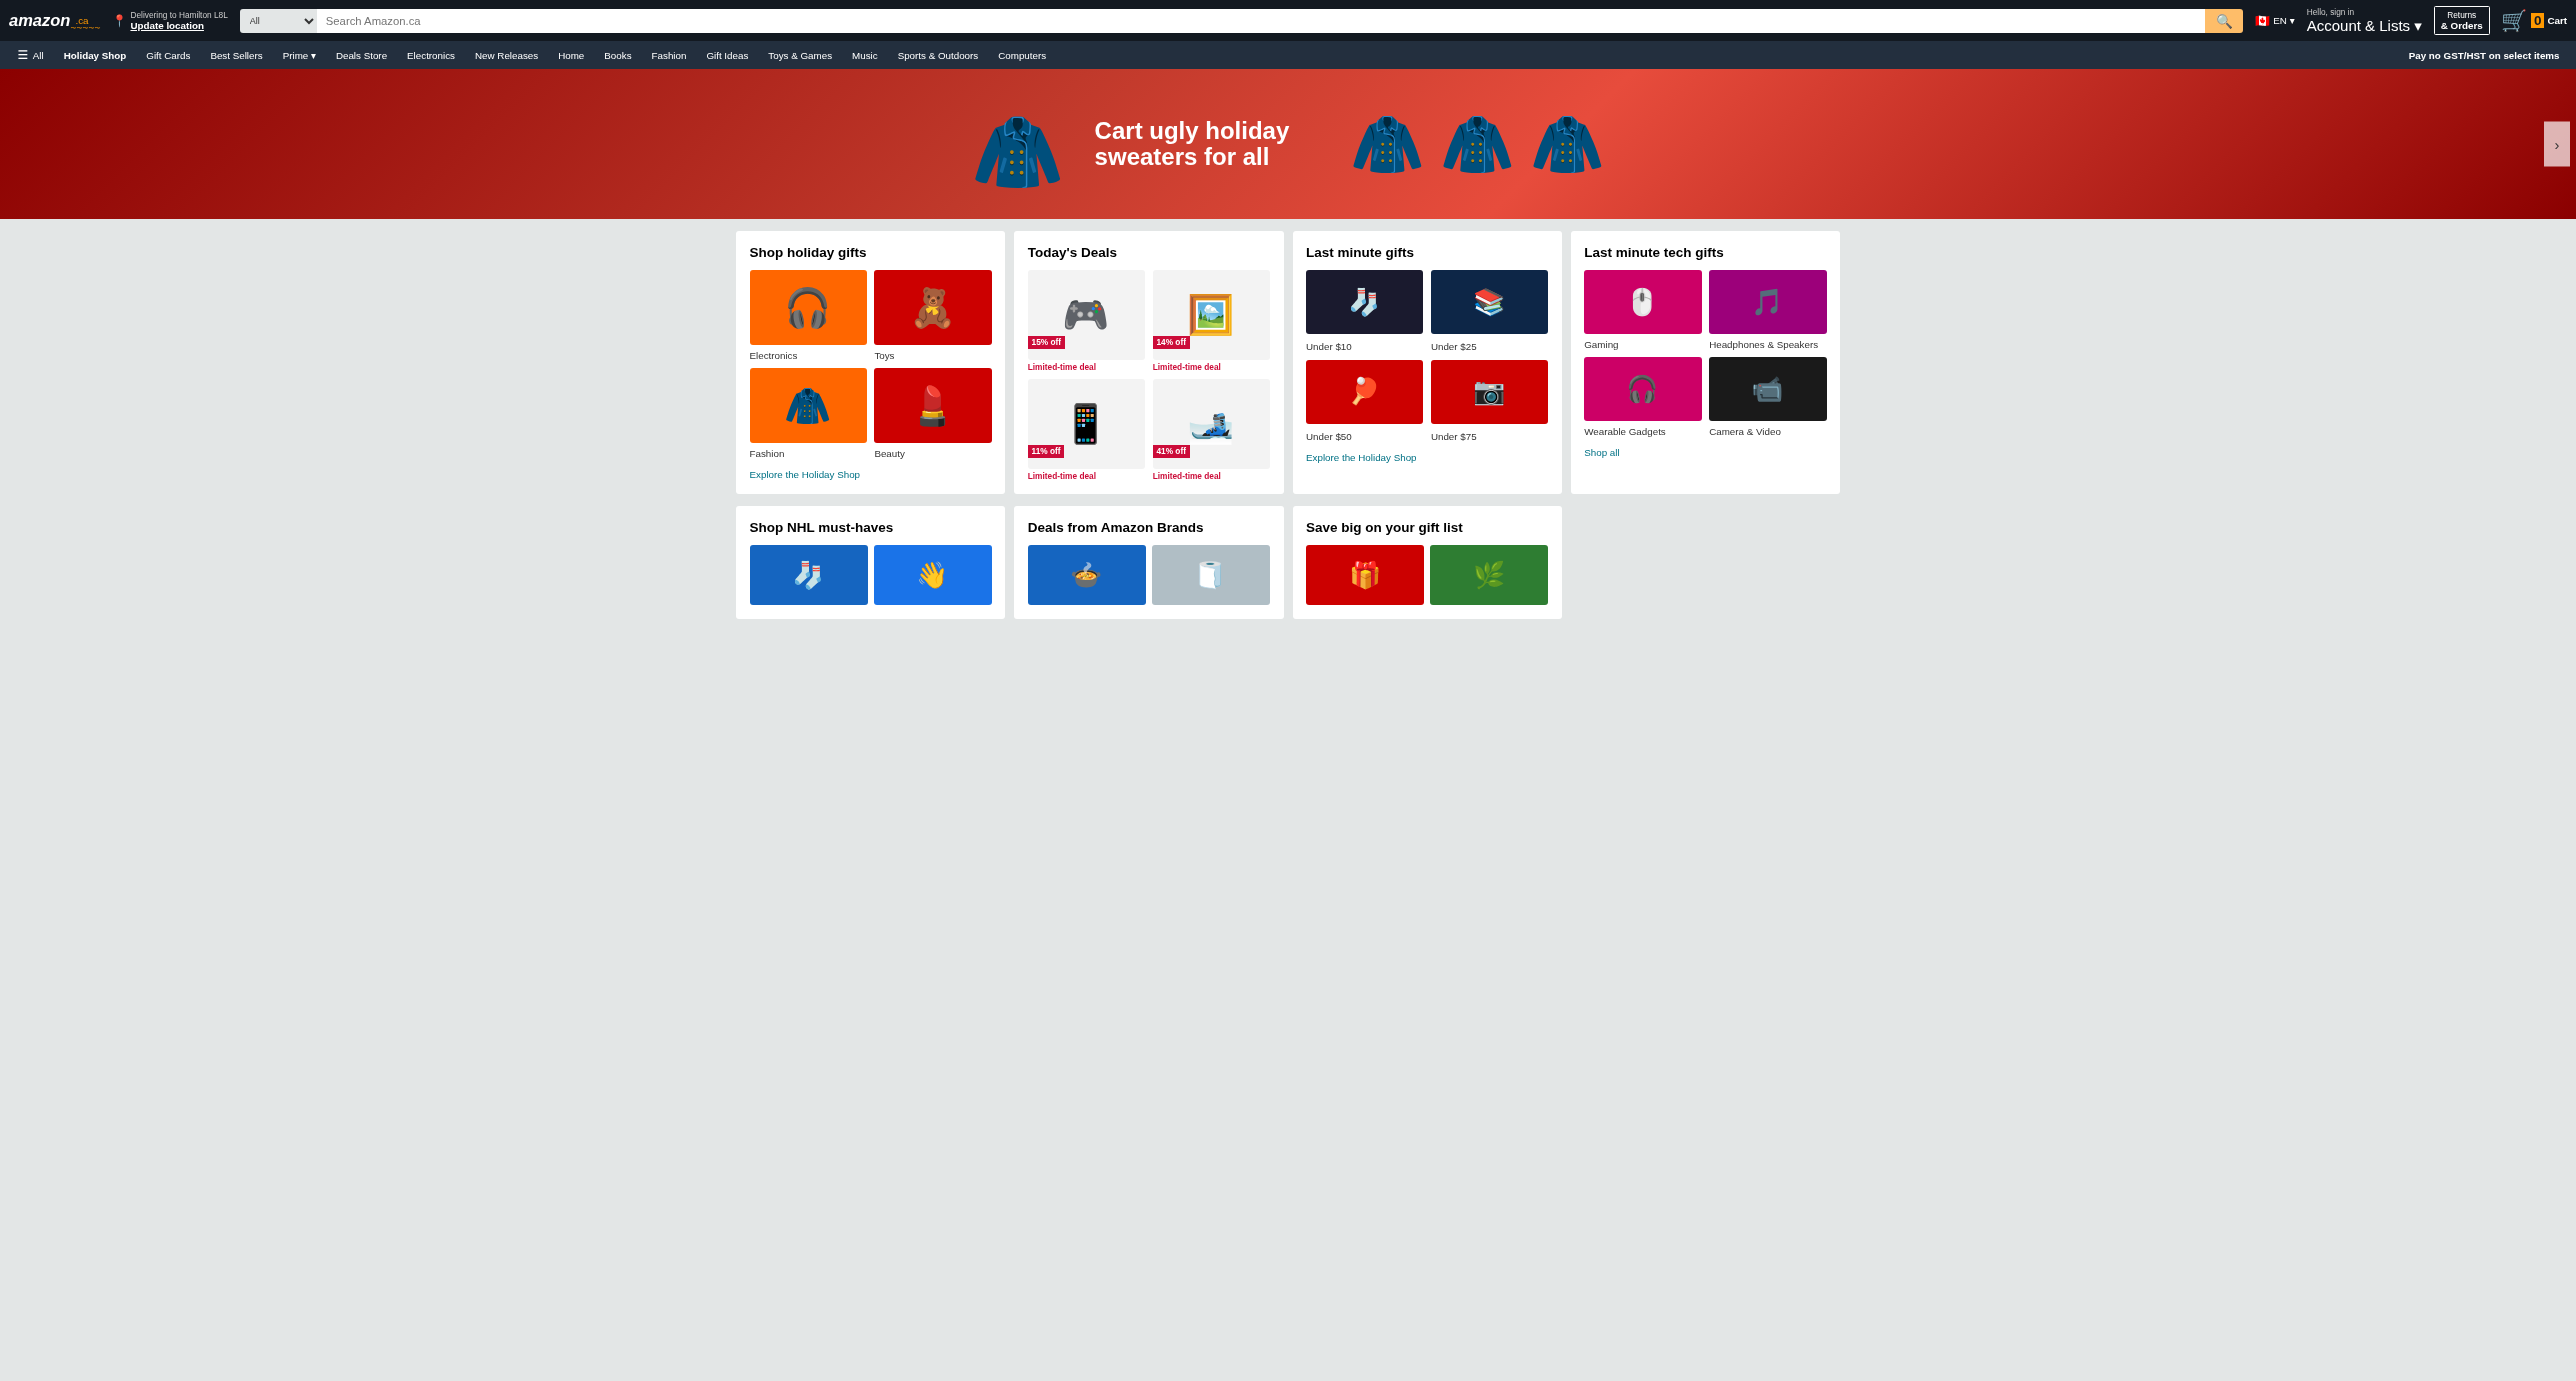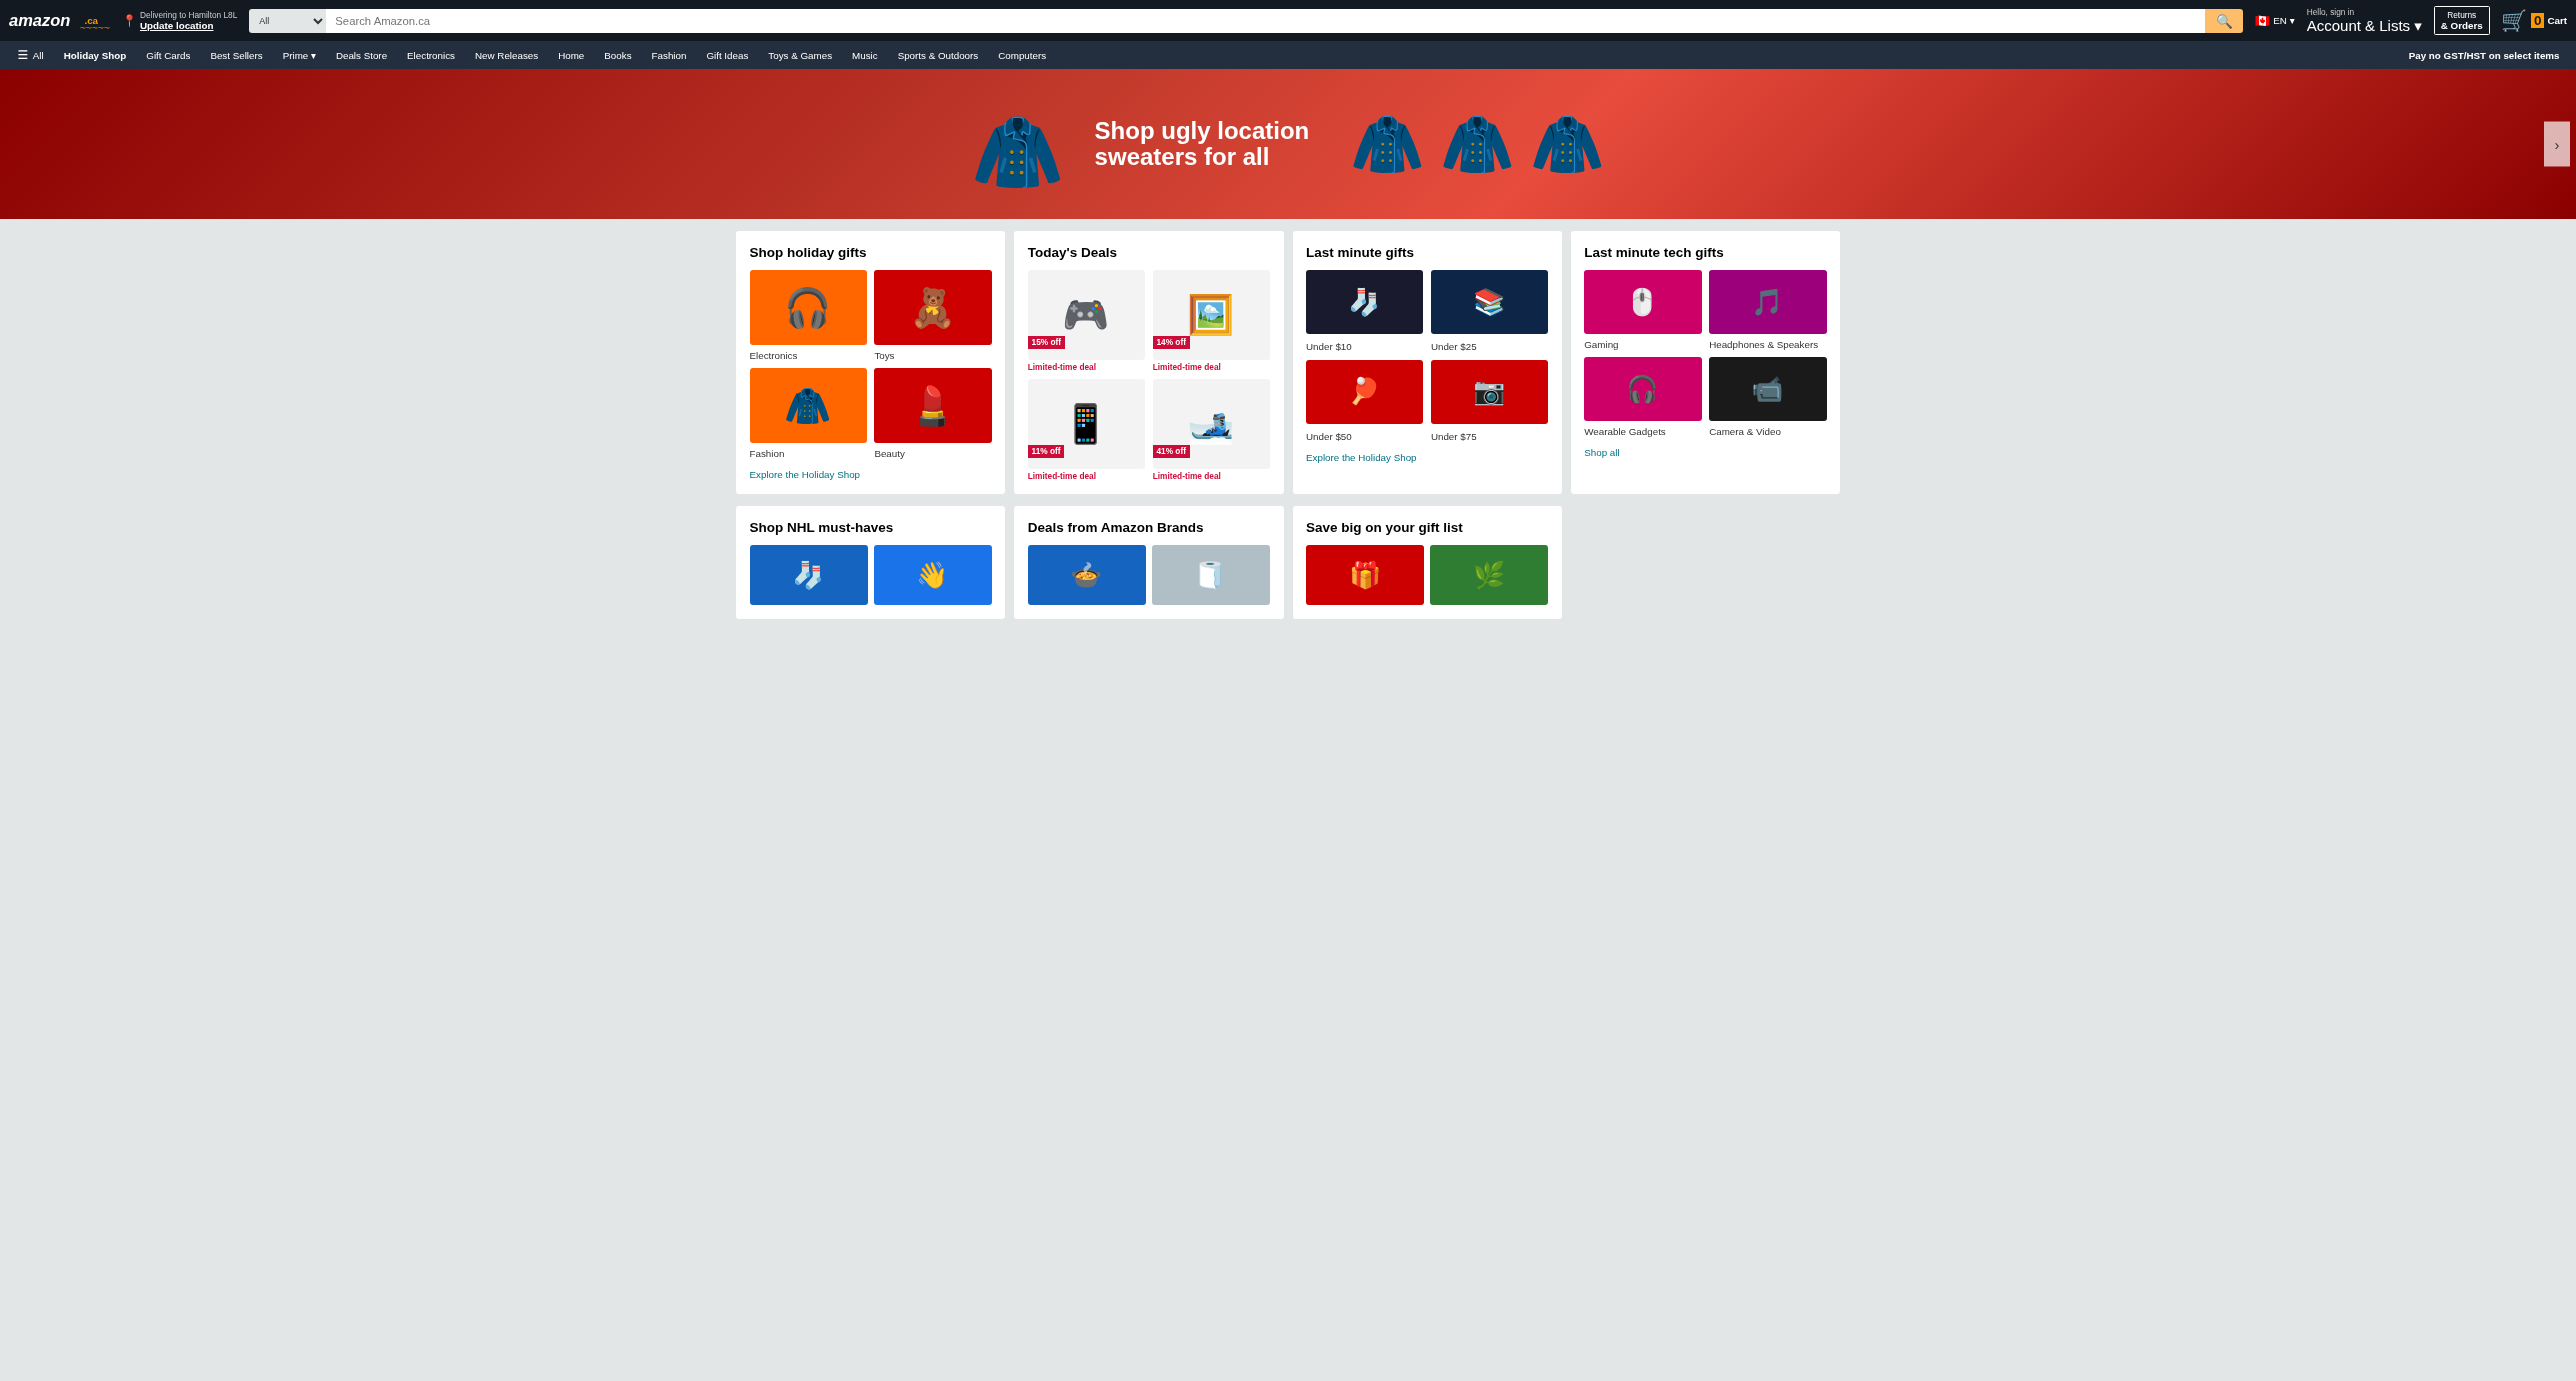--- a/index.html
+++ b/index.html
@@ -89,21 +89,21 @@
     .bottom-img { height: 60px; border-radius: 3px; display: flex; align-items: center; justify-content: center; font-size: 26px; }
     .bg-light-blue { background: #1565c0; }
     .bg-nhl { background: #1a73e8; }
   </style>
 </head>
 <body>
 
 <header class="header">
   <div class="logo">
     <span style="font-size:16.5px; font-weight:900; color:white; font-style:italic;">amazon</span>
-      <span style="color:#ff9900;font-size:9.8px;font-weight:bold;vertical-align:super;margin-left:11px;">.ca</span>
+      <span style="color:#ff9900;font-size:9.8px;font-weight:normal;vertical-align:super;margin-left:2px;">.ca</span>
     <div style="color:#ff9900;font-size:6px;margin-left:-21px;margin-top:16.5px;">〜〜〜〜〜</div>
   </div>
 
   <div class="location">
     <span style="font-size:12px;">📍</span>
     <div>
       <div class="location-text">Delivering to Hamilton L8L</div>
       <div class="location-main" style="text-decoration:underline;font-size:9.8px;font-weight:bold;cursor:pointer;">Update location</div>
     </div>
   </div>
@@ -166,21 +166,21 @@
   <div class="nav-item">Computers</div>
   <div class="nav-promo">Pay no GST/HST on select items</div>
 </nav>
 
 <div class="banner">
   <button class="banner-arrow banner-arrow-left">‹</button>
   <div class="banner-bg">
     <div style="display:flex;align-items:center;justify-content:center;width:100%;height:100%;gap:30px;padding:0 60px;">
       <div style="font-size:75px;margin-top:15px;">🧥</div>
       <div class="banner-text" style="position:relative;transform:none;left:auto;top:auto;">
-        <h1>Shop ugly location sweaters for all</h1>
+        <h1>Cart ugly holiday sweaters for all</h1>
       </div>
       <div style="display:flex;gap:15px;">
         <div style="font-size:60px;">🧥</div>
         <div style="font-size:60px;">🧥</div>
         <div style="font-size:60px;">🧥</div>
       </div>
     </div>
   </div>
   <button class="banner-arrow banner-arrow-right">›</button>
 </div>

